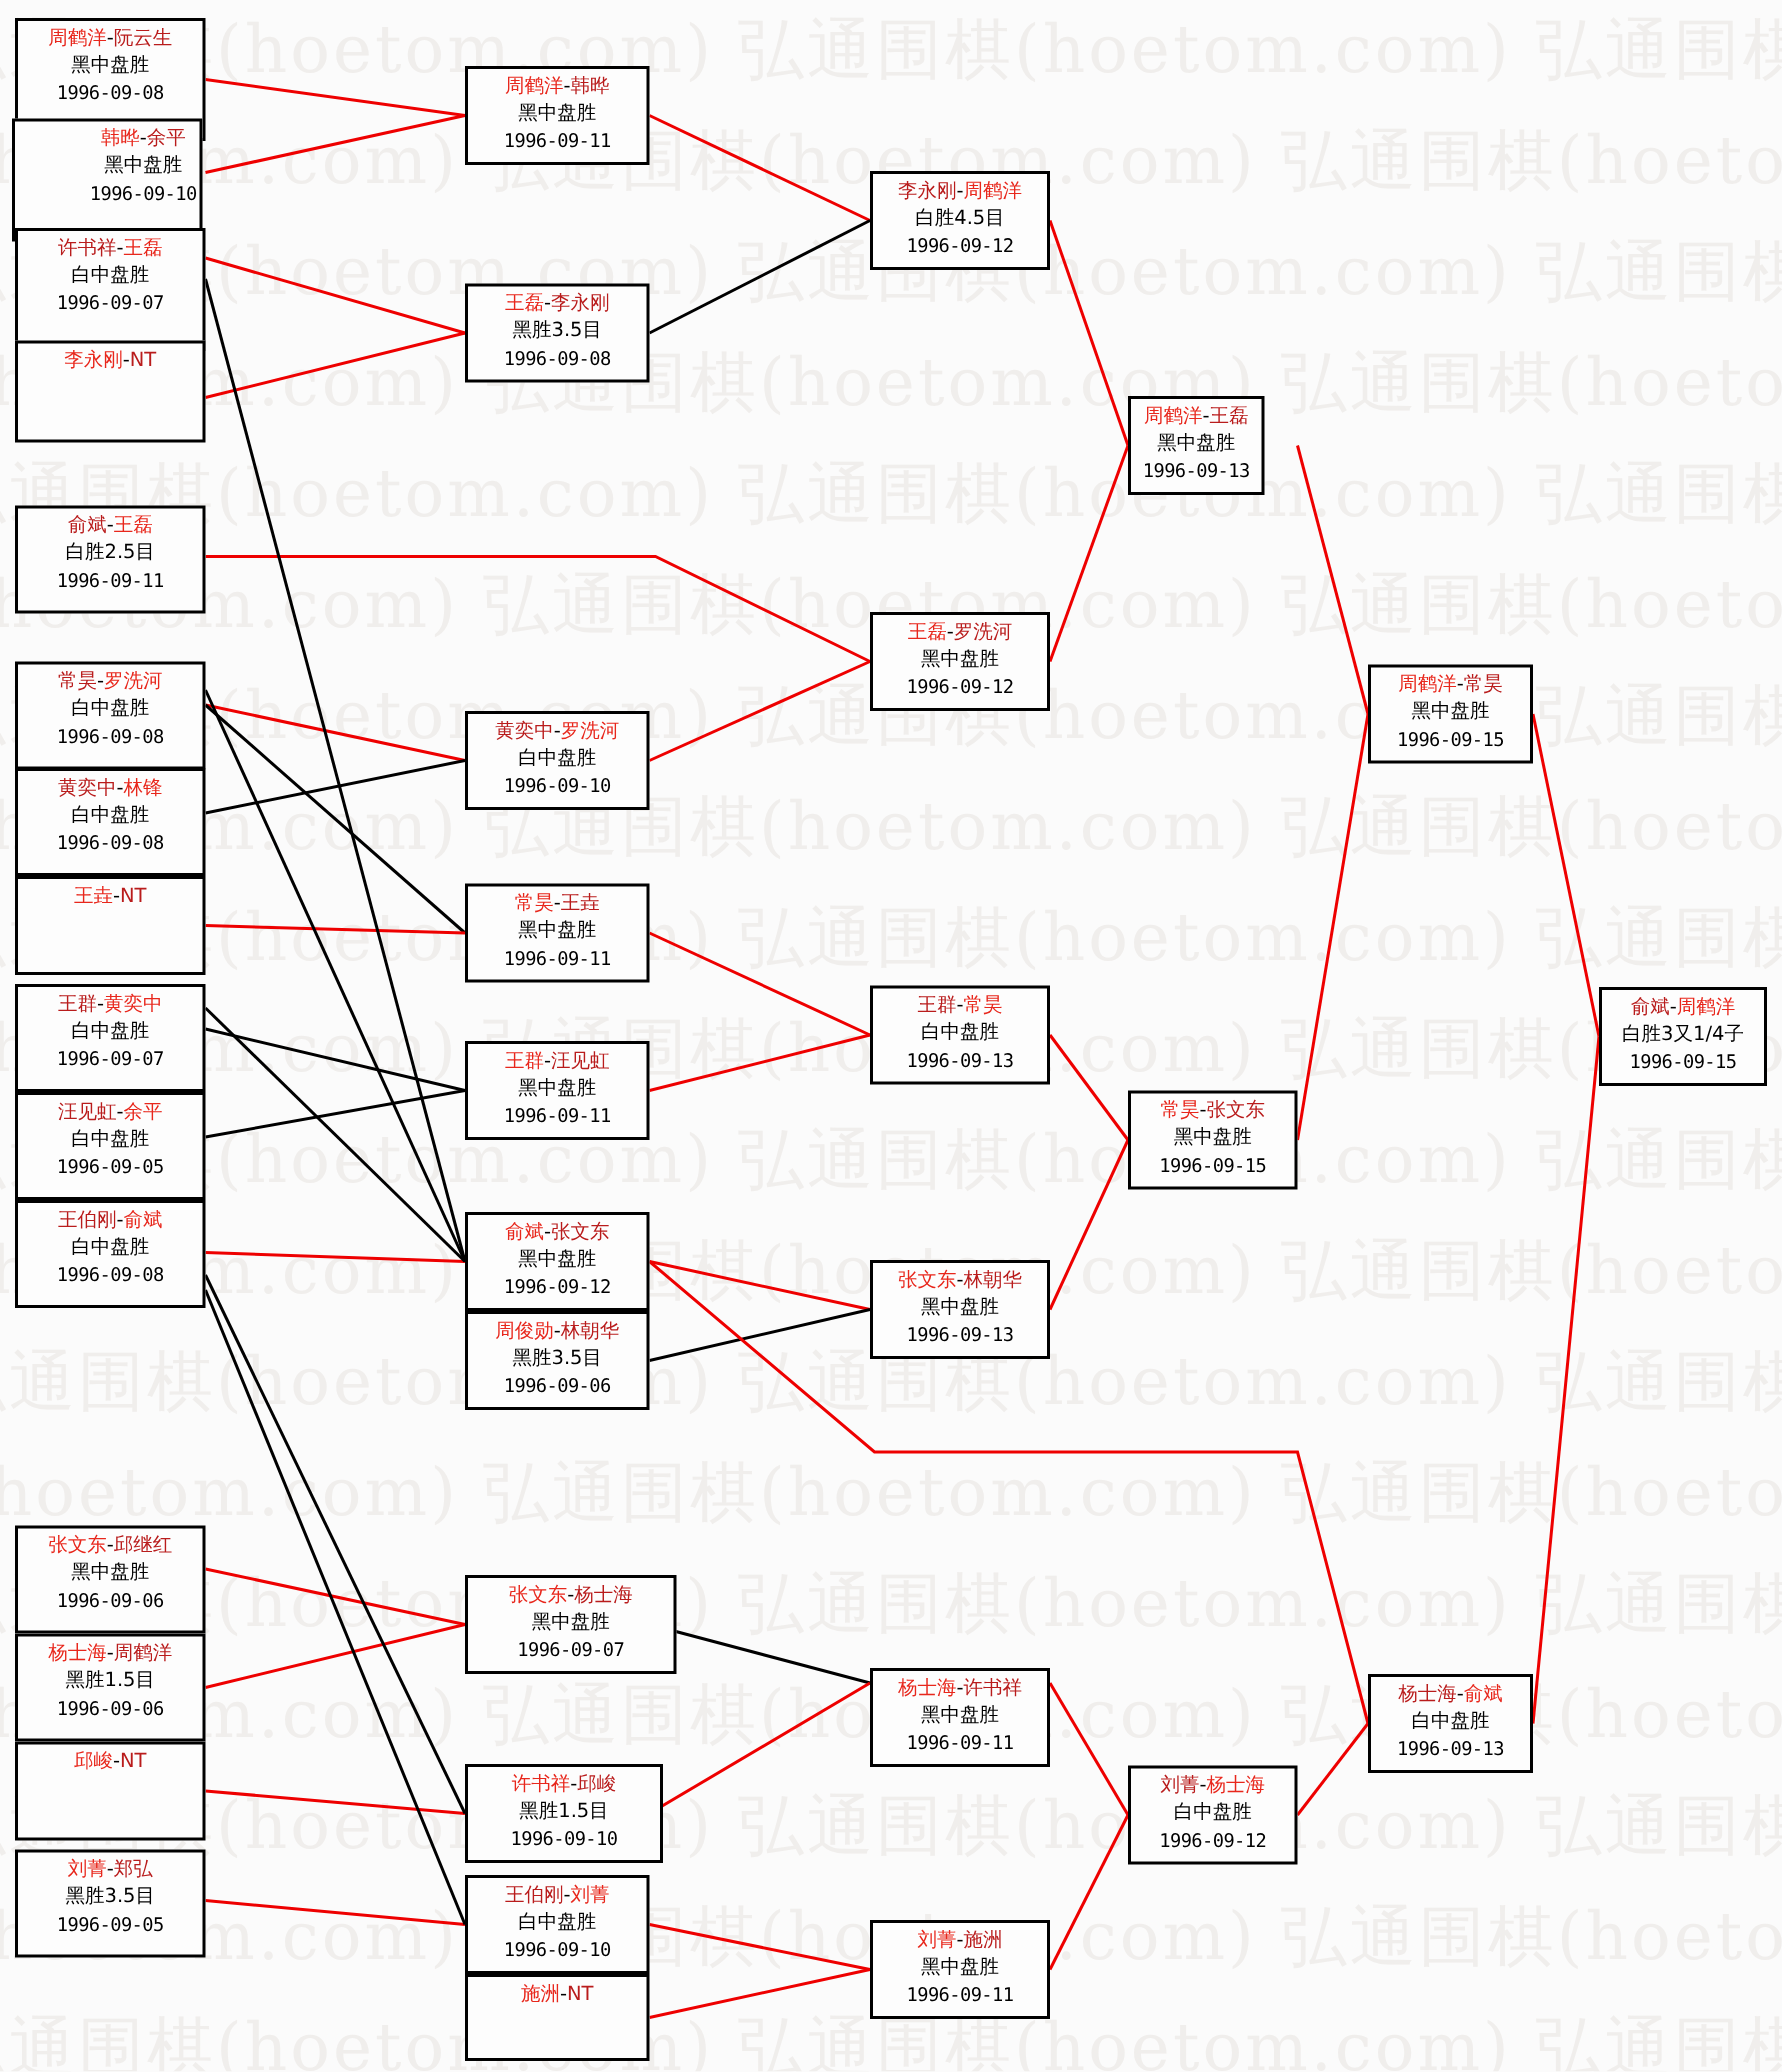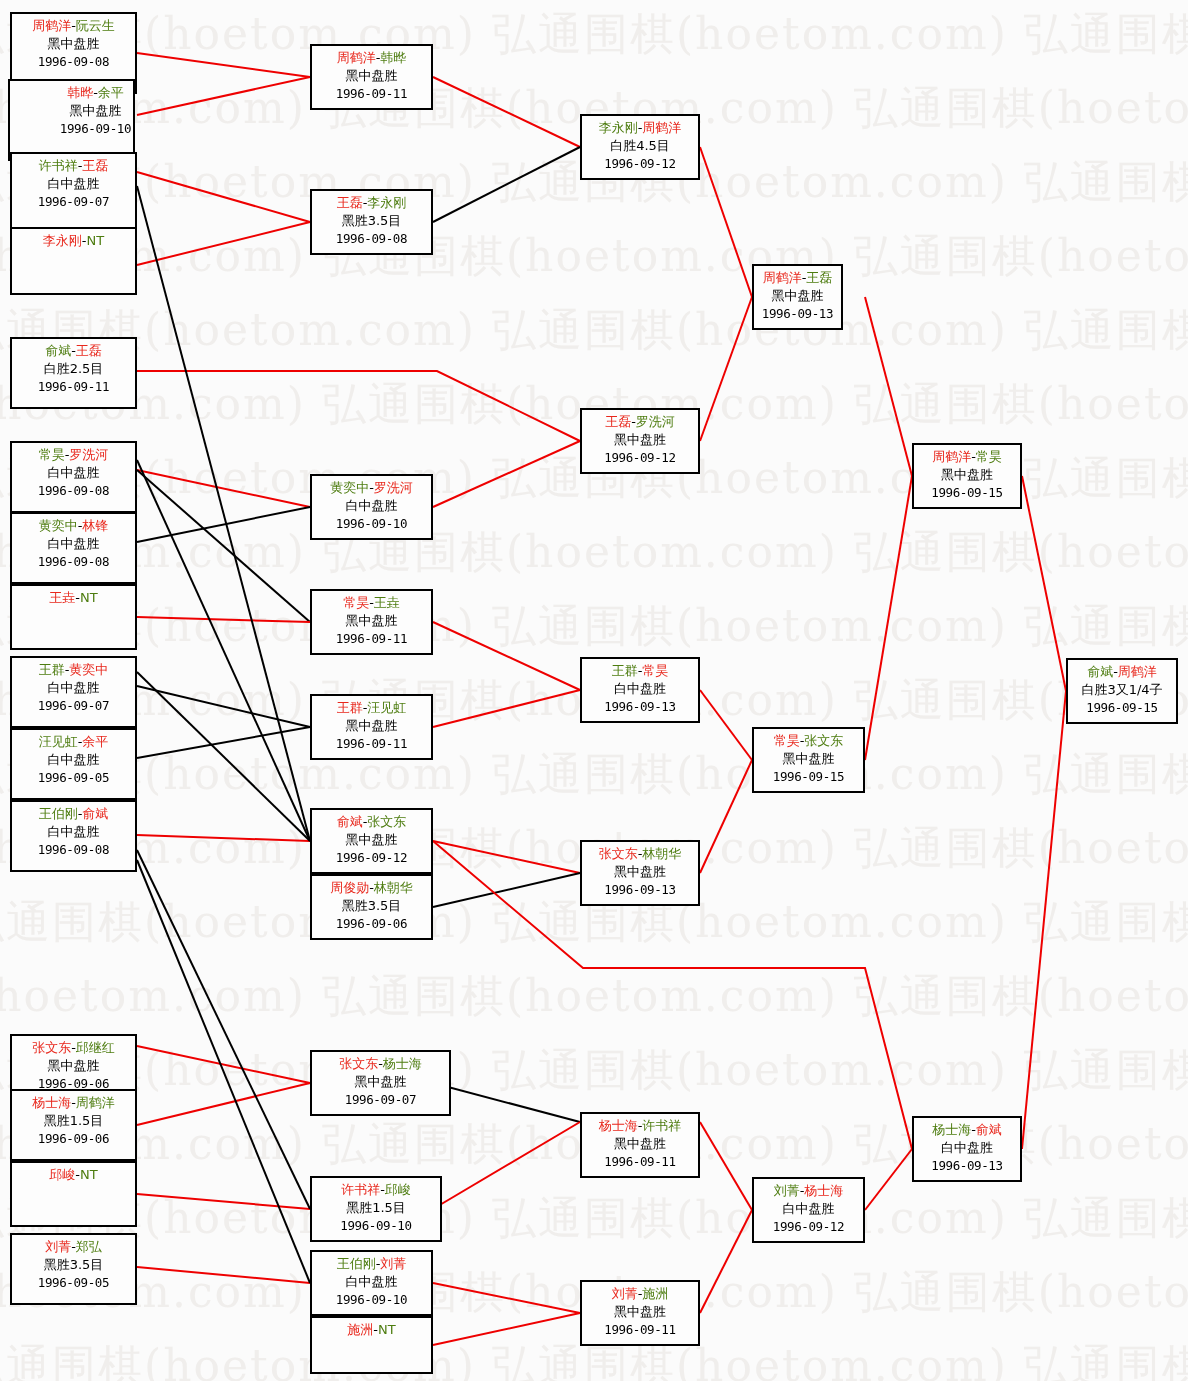--- a/index.html
+++ b/index.html
@@ -35,21 +35,21 @@
     font-size:13px;
     line-height:1.38;
     color:#000;
     padding-top:3px;
     font-family:"DejaVu Sans","Liberation Sans",sans-serif;
     overflow:hidden;
   }
   .box .ln{display:block;white-space:nowrap;}
   .box .pair{letter-spacing:0px;}
   .win{color:#e8271c;}
-  .lose{color:#4d7c0f;}
+  .lose{color:#b91c1c;}
   .res{font-size:13px;}
   .dt{font-size:12.5px;font-family:"DejaVu Sans Mono","Liberation Mono",monospace;letter-spacing:-0.4px;}
 </style>
 </head>
 <body>
 
 <div id="root">
 
   <div id="watermark">
       <div class="wm-row" style="top: 12px; left: -40px; color: rgb(240, 238, 236);">弘通围棋(hoetom.com) 弘通围棋(hoetom.com) 弘通围棋(hoetom.com)</div>
@@ -165,21 +165,21 @@
       <div class="box" style="left: 10px; top: 728px; width: 127px; height: 72px; border-color: rgb(0, 0, 0);">
         <span class="ln pair"><span class="lose">汪见虹</span><span>-</span><span class="win">余平</span></span>
         <span class="ln res">白中盘胜</span>
         <span class="ln dt">1996-09-05</span>
       </div>
       <div class="box" style="left: 10px; top: 800px; width: 127px; height: 72px; border-color: rgb(0, 0, 0);">
         <span class="ln pair"><span class="lose">王伯刚</span><span>-</span><span class="win">俞斌</span></span>
         <span class="ln res">白中盘胜</span>
         <span class="ln dt">1996-09-08</span>
       </div>
-      <div class="box" style="left: 10px; top: 1017px; width: 127px; height: 72px; border-color: rgb(0, 0, 0); margin-top: 17px;">
+      <div class="box" style="left: 10px; top: 1017px; width: 127px; height: 72px; border-color: rgb(0, 0, 0);">
         <span class="ln pair"><span class="win">张文东</span><span>-</span><span class="lose">邱继红</span></span>
         <span class="ln res">黑中盘胜</span>
         <span class="ln dt">1996-09-06</span>
       </div>
       <div class="box" style="left: 10px; top: 1089px; width: 127px; height: 72px; border-color: rgb(0, 0, 0);">
         <span class="ln pair"><span class="win">杨士海</span><span>-</span><span class="lose">周鹤洋</span></span>
         <span class="ln res">黑胜1.5目</span>
         <span class="ln dt">1996-09-06</span>
       </div>
       <div class="box" style="left: 10px; top: 1161px; width: 127px; height: 66px; border-color: rgb(0, 0, 0);">

